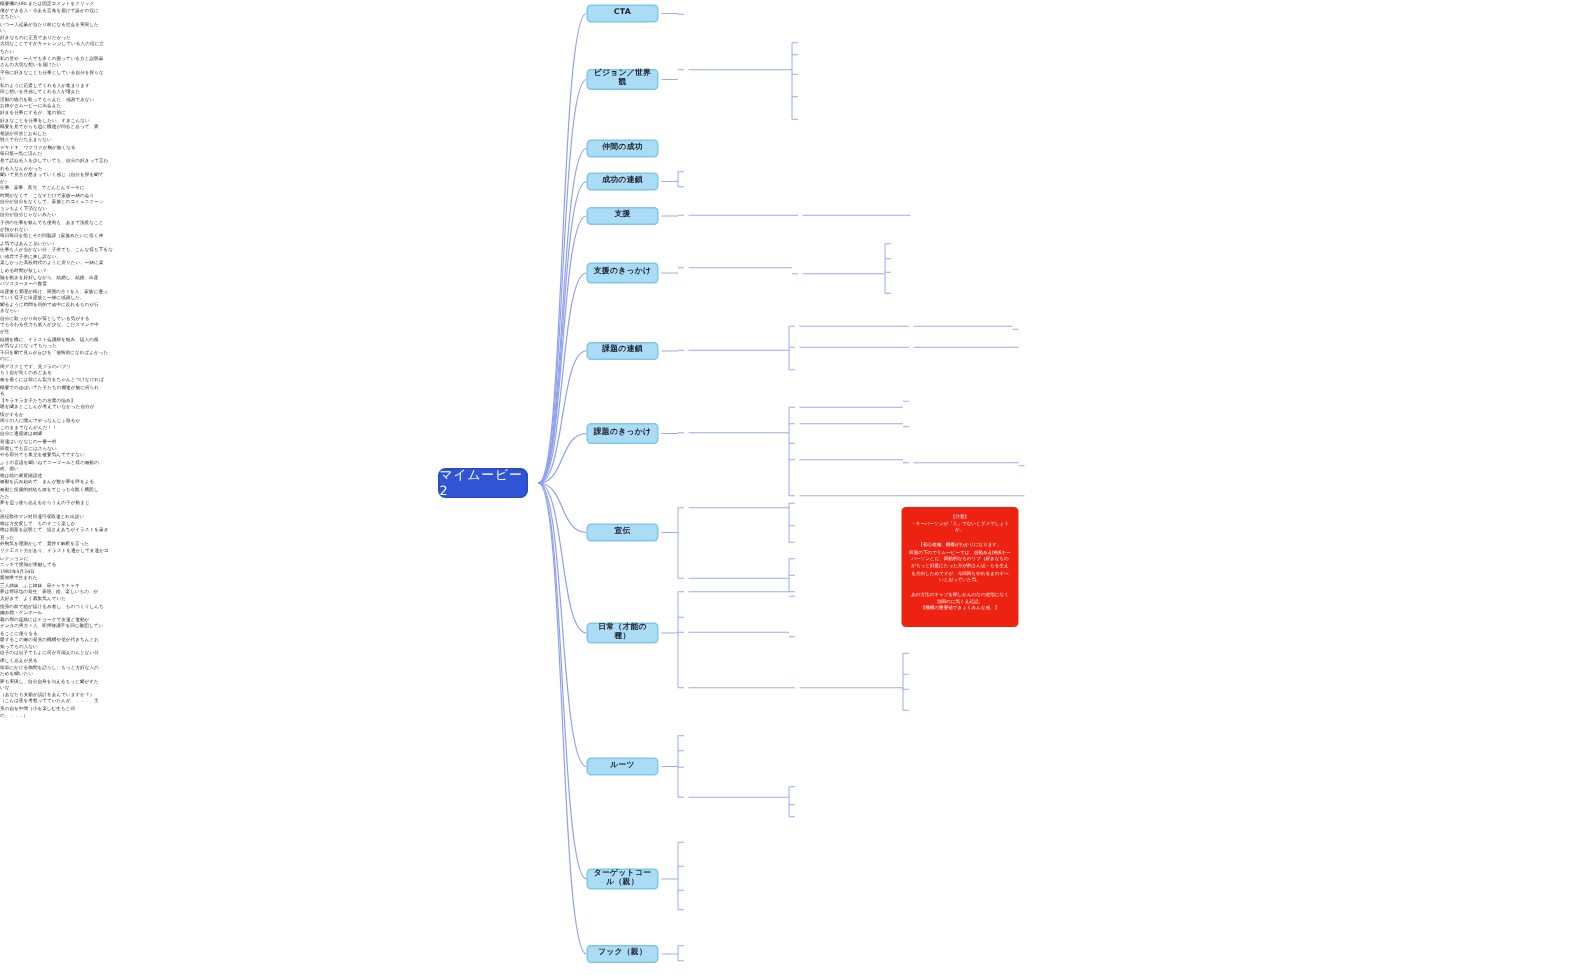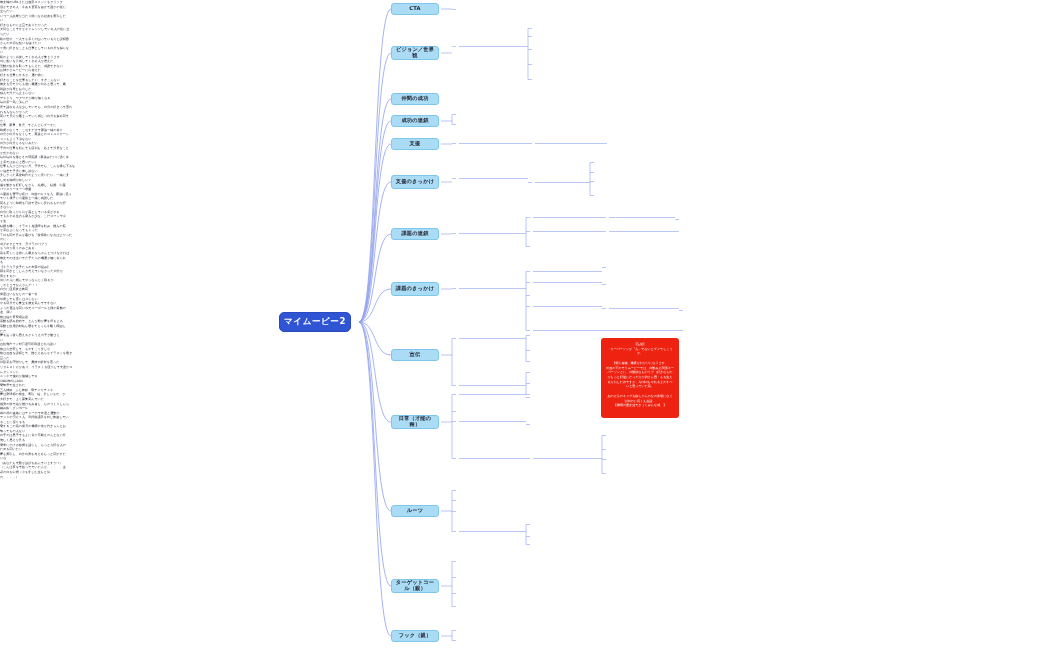--- a/index.html
+++ b/index.html
@@ -7,23 +7,23 @@
     width:1050px;height:650px;background:#ffffff;overflow:hidden;
     font-family:"DejaVu Sans","Liberation Sans",sans-serif;
   }
   #stage{position:relative;width:1050px;height:650px;}
   svg#links{position:absolute;left:0;top:0;width:1050px;height:650px;pointer-events:none;}
 
   
   .node{position:absolute;box-sizing:border-box;}
   .root{
     background:#2f55d4;color:#ffffff;border:1px solid #2a4bbd;border-radius:5px;
-    font-size:8.5px;font-weight:bold;letter-spacing:.6px;
+    font-size:8.5px;font-weight:normal;letter-spacing:.6px;
     display:flex;align-items:center;justify-content:center;
-    left:279px;top:312px;width:72px;height:20px;
+    left:292px;top:312px;width:60px;height:20px;
   }
   .branch{
     background:#aadcf5;border:1px solid #7ec7e8;border-radius:3px;
     color:#1d1d2b;font-size:5.2px;font-weight:bold;letter-spacing:.2px;
     display:flex;align-items:center;justify-content:center;text-align:center;
     line-height:1.15;padding:0 2px;
   }
   .leaf{
     color:#23232e;font-size:3.05px;line-height:1.5;
     white-space:pre-line;letter-spacing:.05px;

